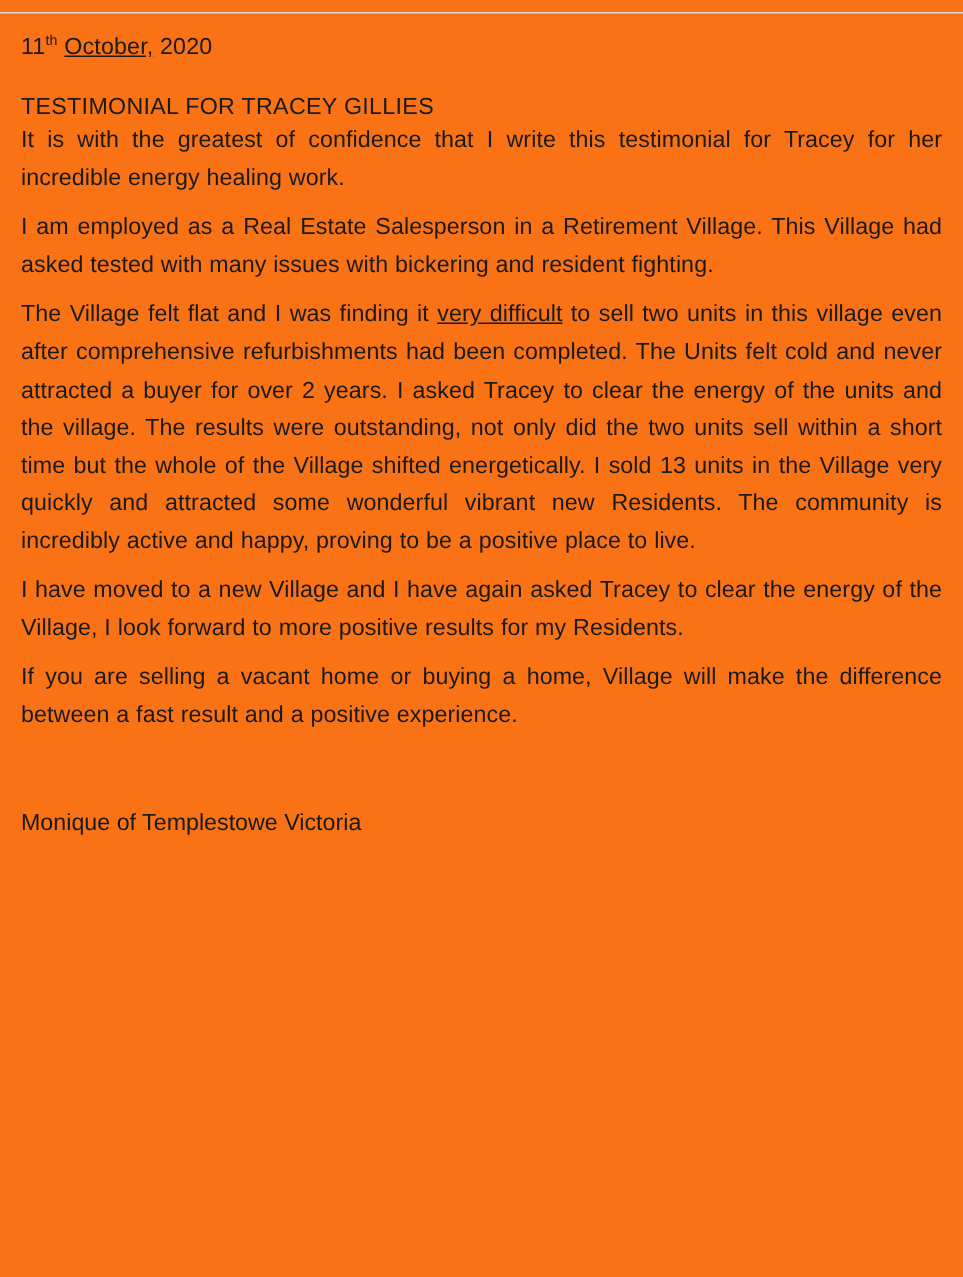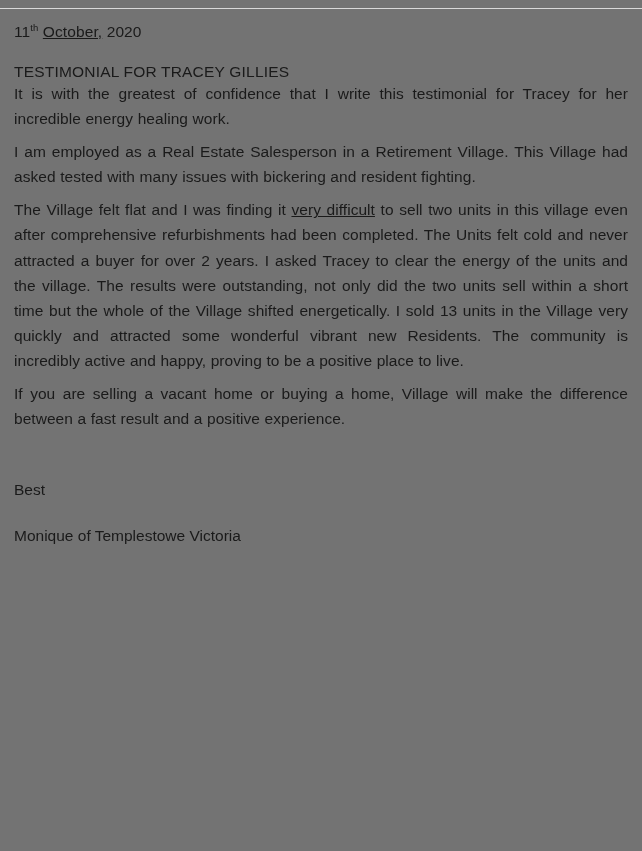--- a/index.html
+++ b/index.html
@@ -12,21 +12,21 @@
     height: 851px;
     font-family: "Liberation Sans", sans-serif;
     color: #1a1a1a;
     overflow: hidden;
     position: relative;
   }
   .page {
     position: relative;
     width: 642px;
     height: 851px;
-    background: #737373;
+    background: #f97316;
     box-sizing: border-box;
     padding: 0 14px 0 14px;
   }
   .top-rule {
     position: absolute;
     top: 8px;
     left: 0;
     width: 642px;
     height: 1px;
     background: #d9d9d9;
@@ -93,22 +93,22 @@
     <p class="date-line"><span>11</span><sup>th</sup> <span class="u">October,</span> <span>2020</span></p>
 
     <p class="title">TESTIMONIAL FOR TRACEY GILLIES</p>
 
     <p class="para first-para">It is with the greatest of confidence that I write this testimonial for Tracey for her incredible energy healing work.</p>
 
     <p class="para">I am employed as a Real Estate Salesperson in a Retirement Village.  This Village had asked tested with many issues with bickering and resident fighting.</p>
 
     <p class="para"><span>The Village felt flat and I was finding it </span><span class="u-inline">very difficult</span><span> to sell two units in this village even after comprehensive refurbishments had been completed. </span><span>The Units felt cold and never attracted a buyer for over 2 years.  I asked Tracey to clear the energy of the units and the village. The results were outstanding, not only did the two units sell within a short time but the whole of the Village shifted energetically.  I sold 13 units in the Village very quickly and attracted some wonderful vibrant new Residents.   The community is incredibly active and happy, proving to be a positive place to live.</span></p>
 
+    <p class="para">I have moved to a new Village and I have again asked Tracey to clear the energy of the Village, I look forward to more positive results for my Residents.</p>
 
     <p class="para">If you are selling a vacant home or buying a home, Village will make the difference between a fast result and a positive experience.</p>
 
     <div class="sign-block">
-      <p class="sign-off">Best</p>
       <p class="sign-name">Monique of Templestowe Victoria</p>
     </div>
 
   </div>
 </div>
 
 </body></html>

